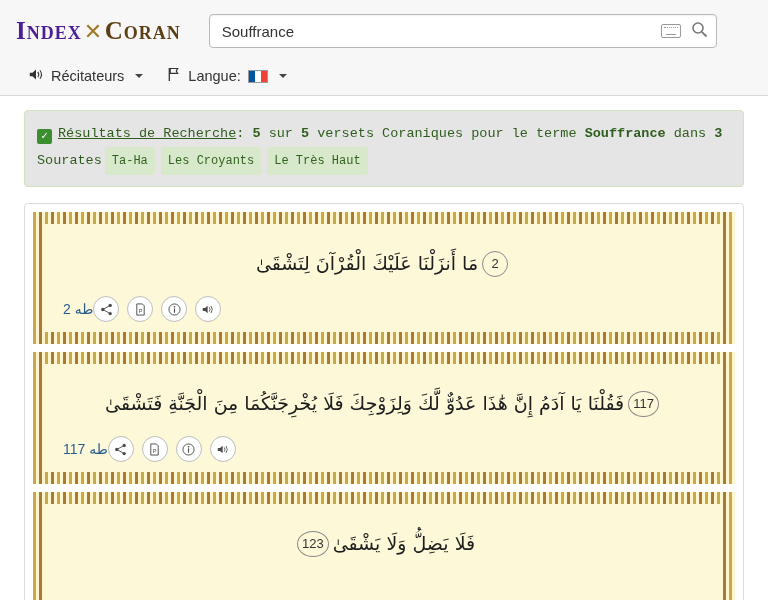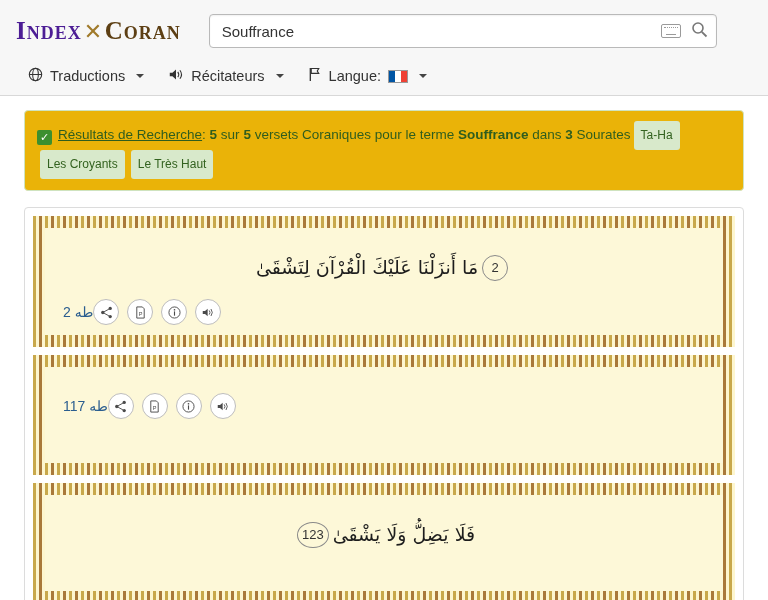--- a/index.html
+++ b/index.html
@@ -117,27 +117,28 @@
     width: 20px; height: 13px;
     display: inline-block;
     border: 1px solid #999;
     background: linear-gradient(to right, #0055a4 0 33.3%, #ffffff 33.3% 66.6%, #ef4135 66.6% 100%);
     vertical-align: middle;
   }
 
   
   .alert {
     margin: 14px 24px 0 24px;
-    background: #eab308;
+    background: #e5e5e5;
     border: 1px solid #cfe3bf;
     border-radius: 4px;
     padding: 10px 12px 11px 12px;
     font-size: 13.5px;
     color: #2f5d1e;
     line-height: 1.9;
+    font-family: Liberation Mono, monospace;
   }
   .check {
     display: inline-block;
     width: 15px; height: 15px;
     background: #3c8f2f;
     color: #fff;
     border-radius: 2px;
     text-align: center;
     font-size: 11px;
     line-height: 15px;
@@ -259,31 +260,20 @@
             <circle cx="7" cy="7" r="5" fill="none" stroke="#777" stroke-width="1.6"></circle>
             <line x1="10.8" y1="10.8" x2="15.5" y2="15.5" stroke="#777" stroke-width="1.8"></line>
           </svg>
         </span>
       </div>
     </div>
   </div>
 
   <div class="navbar">
 
-    <div class="navitem">
-      <span class="navicon">
-        <svg width="15" height="15" viewBox="0 0 16 16">
-          <circle cx="8" cy="8" r="6.6" fill="none" stroke="#333" stroke-width="1.2"></circle>
-          <ellipse cx="8" cy="8" rx="3" ry="6.6" fill="none" stroke="#333" stroke-width="1.1"></ellipse>
-          <line x1="1.4" y1="8" x2="14.6" y2="8" stroke="#333" stroke-width="1.1"></line>
-        </svg>
-      </span>
-      <span>Traductions</span>
-      <span class="caret"></span>
-    </div>
 
     <div class="navitem">
       <span class="navicon">
         <svg width="16" height="15" viewBox="0 0 18 16">
           <path d="M2 6 h3 L9 2.5 v11 L5 10 H2 z" fill="#333"></path>
           <path d="M11 5 q2.2 3 0 6" fill="none" stroke="#333" stroke-width="1.2"></path>
           <path d="M13.4 3.2 q3.6 4.8 0 9.6" fill="none" stroke="#333" stroke-width="1.2"></path>
         </svg>
       </span>
       <span>Récitateurs</span>
@@ -349,20 +339,23 @@
               <path d="M2 5.2h2.6L7.6 2.6v8.8L4.6 8.8H2z" fill="#4a4a4a"></path>
               <path d="M9.4 4.6q1.8 2.4 0 4.8" fill="none" stroke="#4a4a4a" stroke-width="1"></path>
               <path d="M11.4 3q3 4 0 8" fill="none" stroke="#4a4a4a" stroke-width="1"></path>
             </svg>
         </div>
       </div>
     </div>
   </div>
 
   <div class="verse-card">
+    <div class="verse-arabic">
+      <span class="ayah-num">117</span><span>فَقُلْنَا يَا آدَمُ إِنَّ هَٰذَا عَدُوٌّ لَّكَ وَلِزَوْجِكَ فَلَا يُخْرِجَنَّكُمَا مِنَ الْجَنَّةِ فَتَشْقَىٰ</span>
+    </div>
     <div class="verse-footer">
       <div class="surah-label">
         <span>طه</span>
         <span class="snum">117</span>
       </div>
       <div class="icon-group">
         <div class="circ-btn">
           <svg width="13" height="13" viewBox="0 0 14 14">
               <circle cx="11" cy="2.6" r="1.8" fill="#4a4a4a"></circle>
               <circle cx="3" cy="7" r="1.8" fill="#4a4a4a"></circle>

